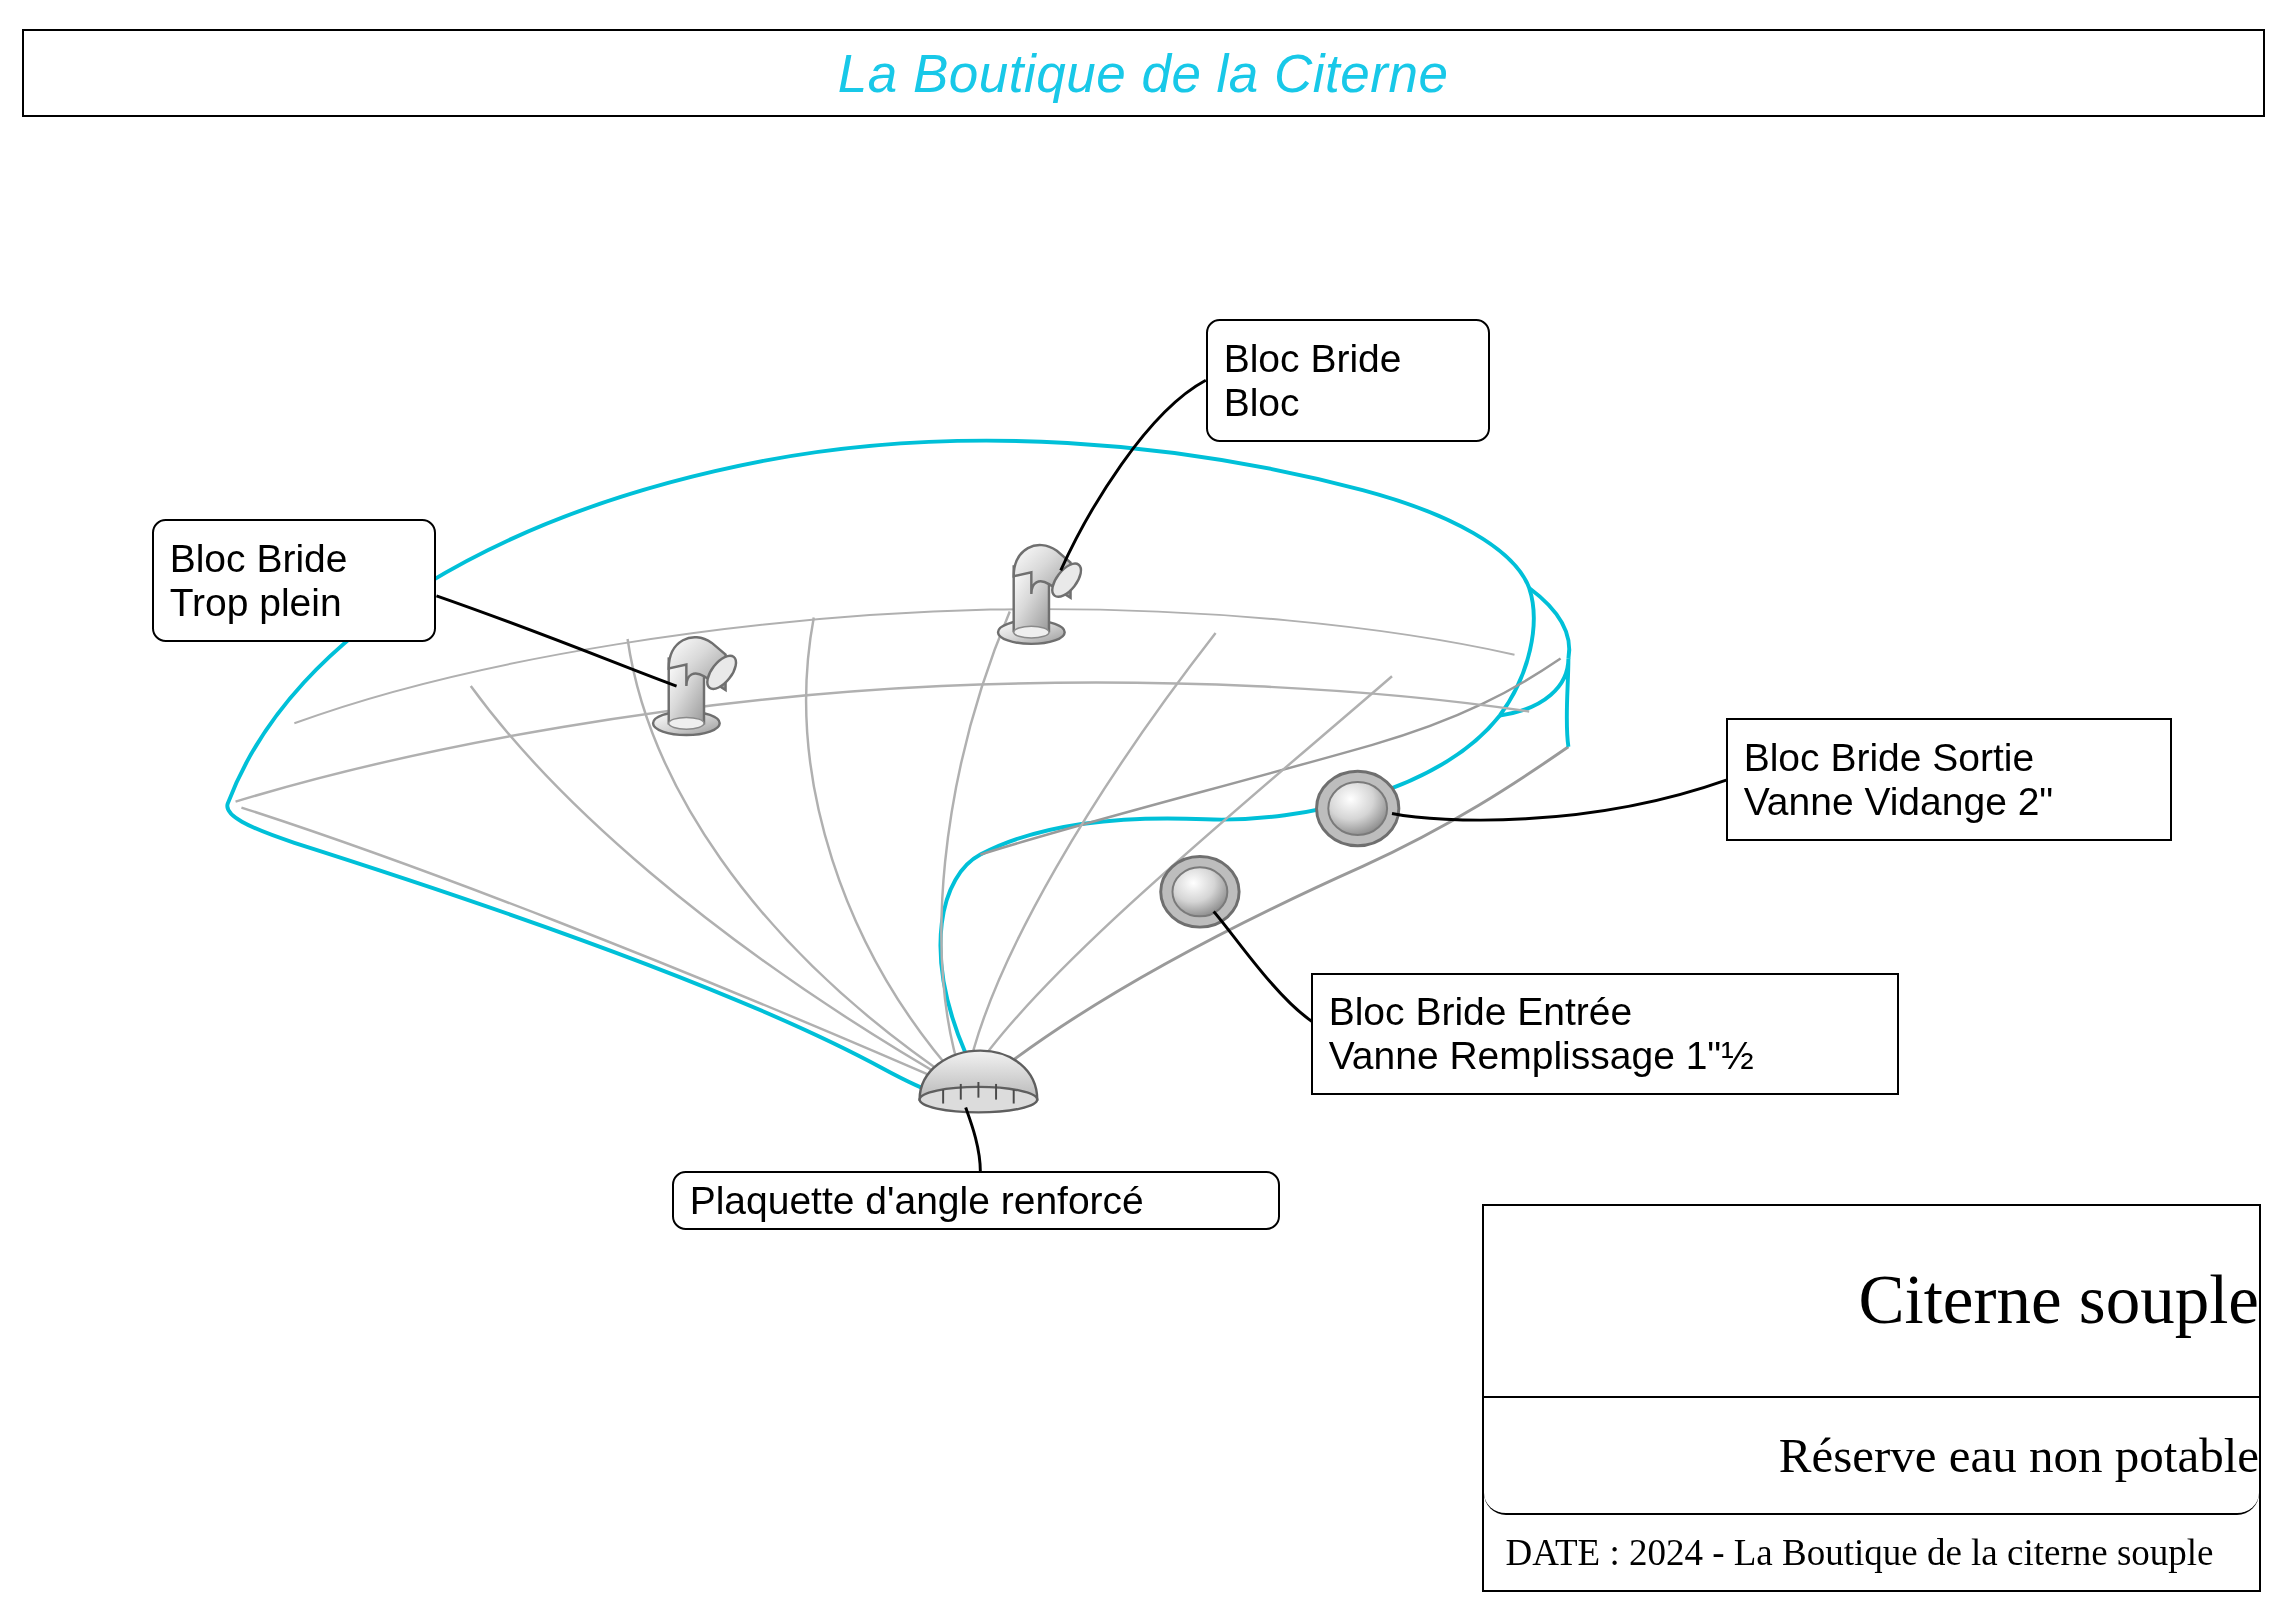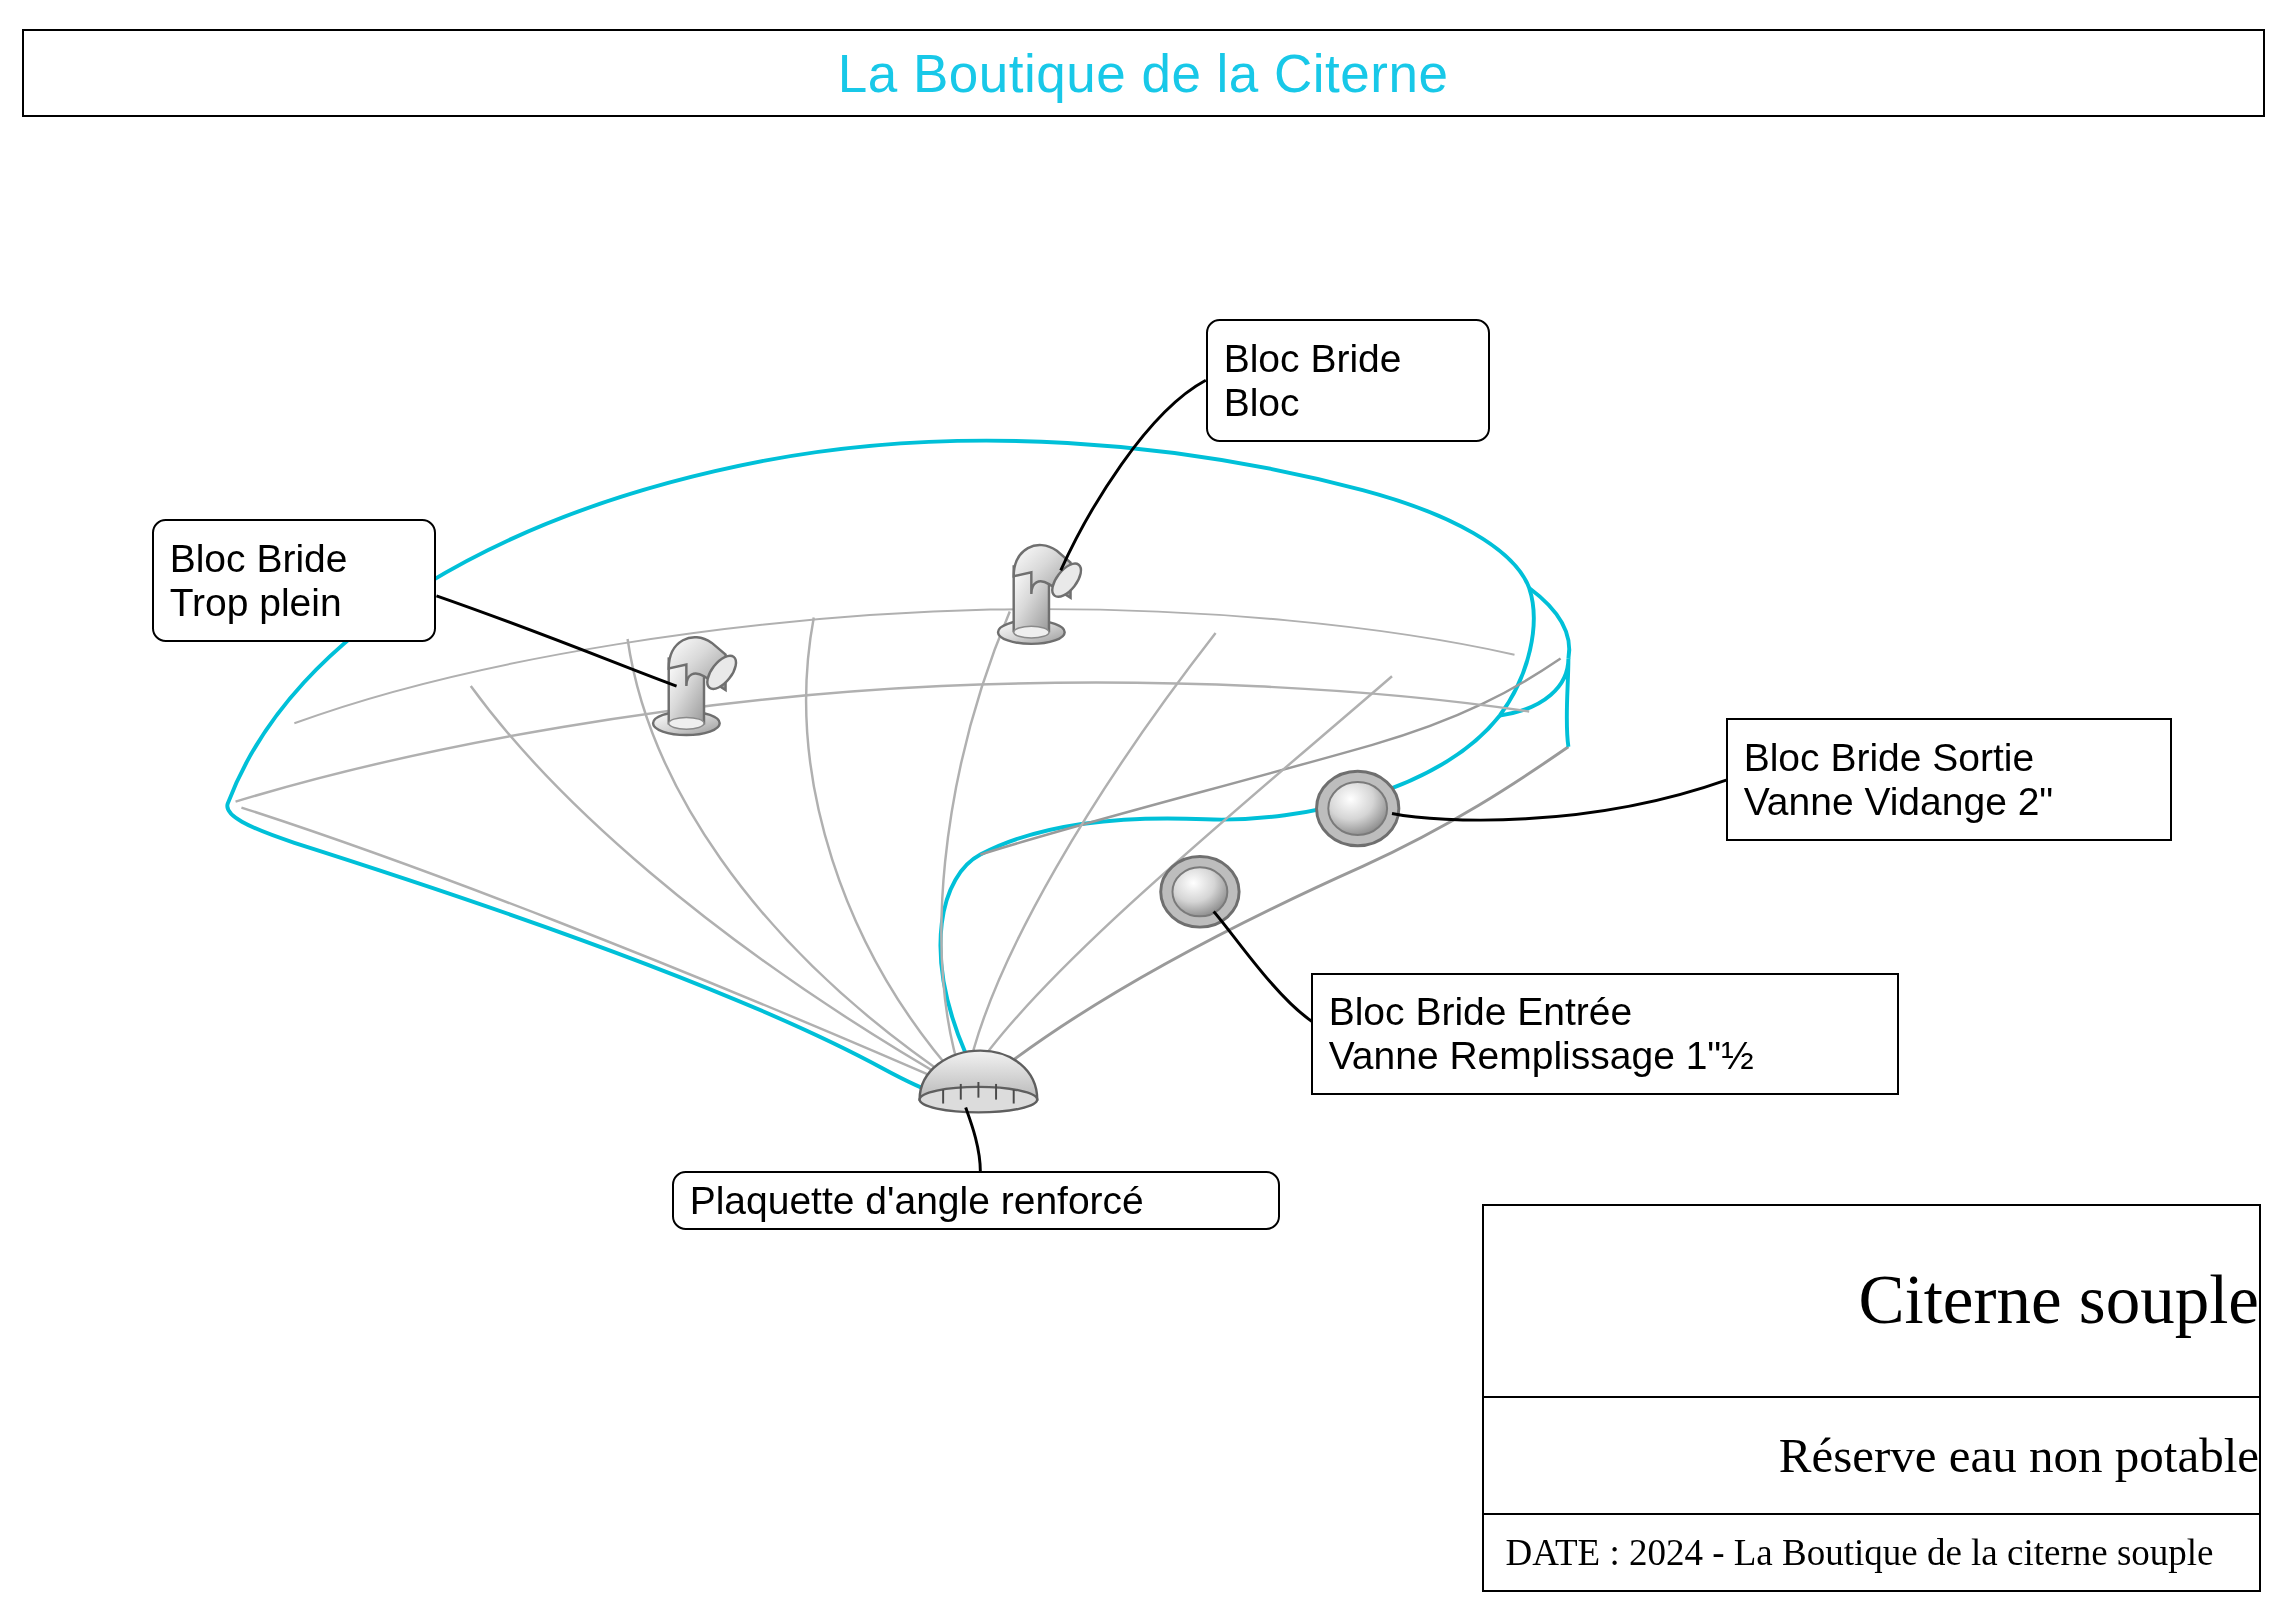--- a/index.html
+++ b/index.html
@@ -21,20 +21,21 @@
     left: 21.6px;
     top: 29px;
     width: 2243px;
     height: 88px;
     border: 2.9px solid #000000;
     box-sizing: border-box;
     display: flex;
     align-items: center;
     justify-content: center;
     background: #ffffff;
+    font-style: italic;
   }
   .title-bar .title-text {
     font-size: 53px;
     color: #18C8E8;
     letter-spacing: 0.5px;
     white-space: nowrap;
   }
 
   
   #drawing {
@@ -86,21 +87,21 @@
   }
   .legend-row {
     box-sizing: border-box;
     display: flex;
     align-items: center;
     justify-content: flex-end;
     border-bottom: 2.9px solid #000000;
   }
   .legend-row:last-child { border-bottom: none; }
   .legend-row.r1 { height: 192px; }
-  .legend-row.r2 { height: 118px; }
+  .legend-row.r2 { height: 118px; border-radius: 22px; }
   .legend-row.r3 { height: 75px; justify-content: flex-start; padding-left: 21.6px; }
 
   .legend-title {
     font-family: "Liberation Serif", serif;
     font-size: 69px;
     color: #000000;
   }
   .legend-sub {
     font-family: "Liberation Serif", serif;
     font-size: 49px;

